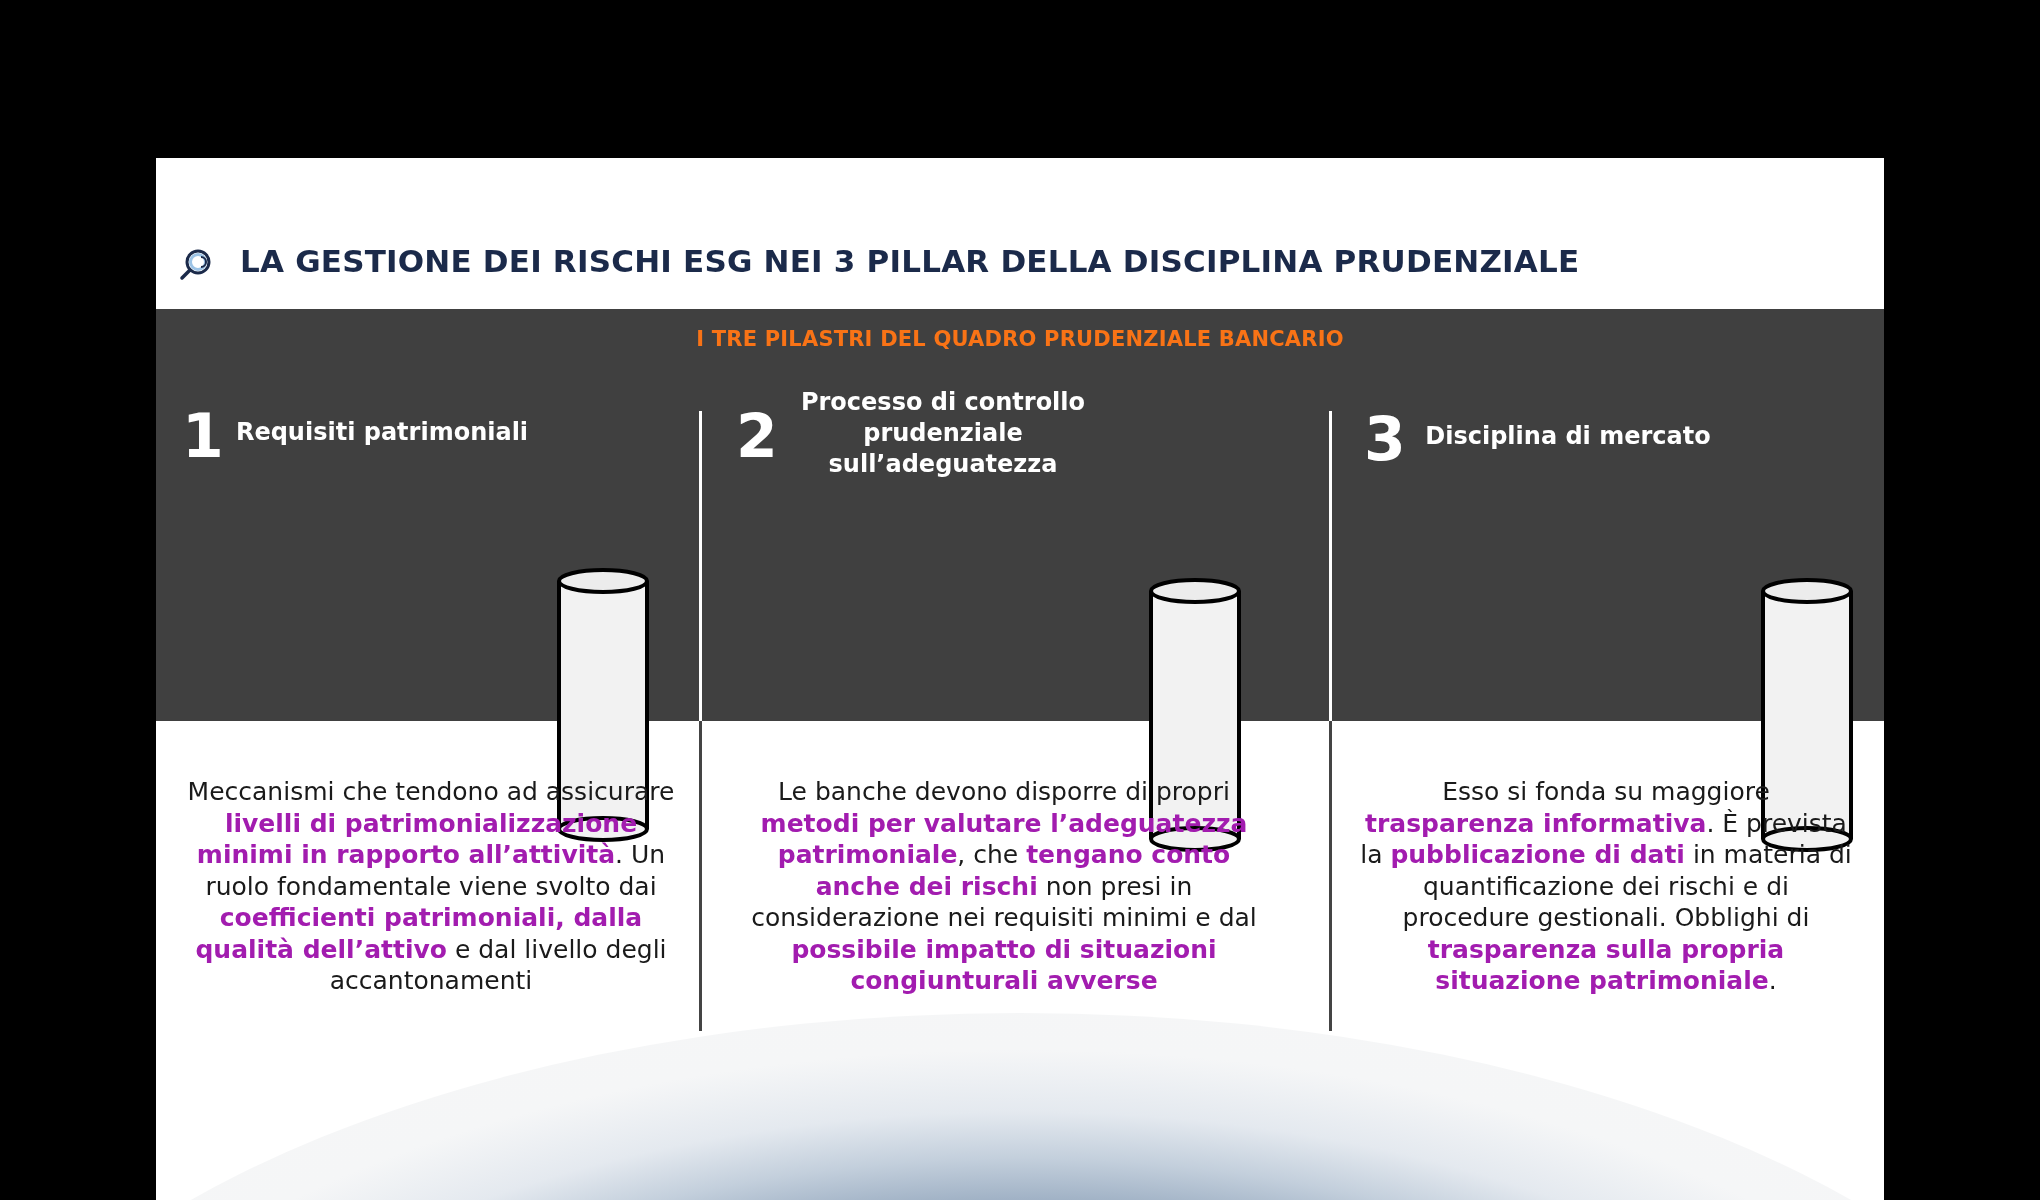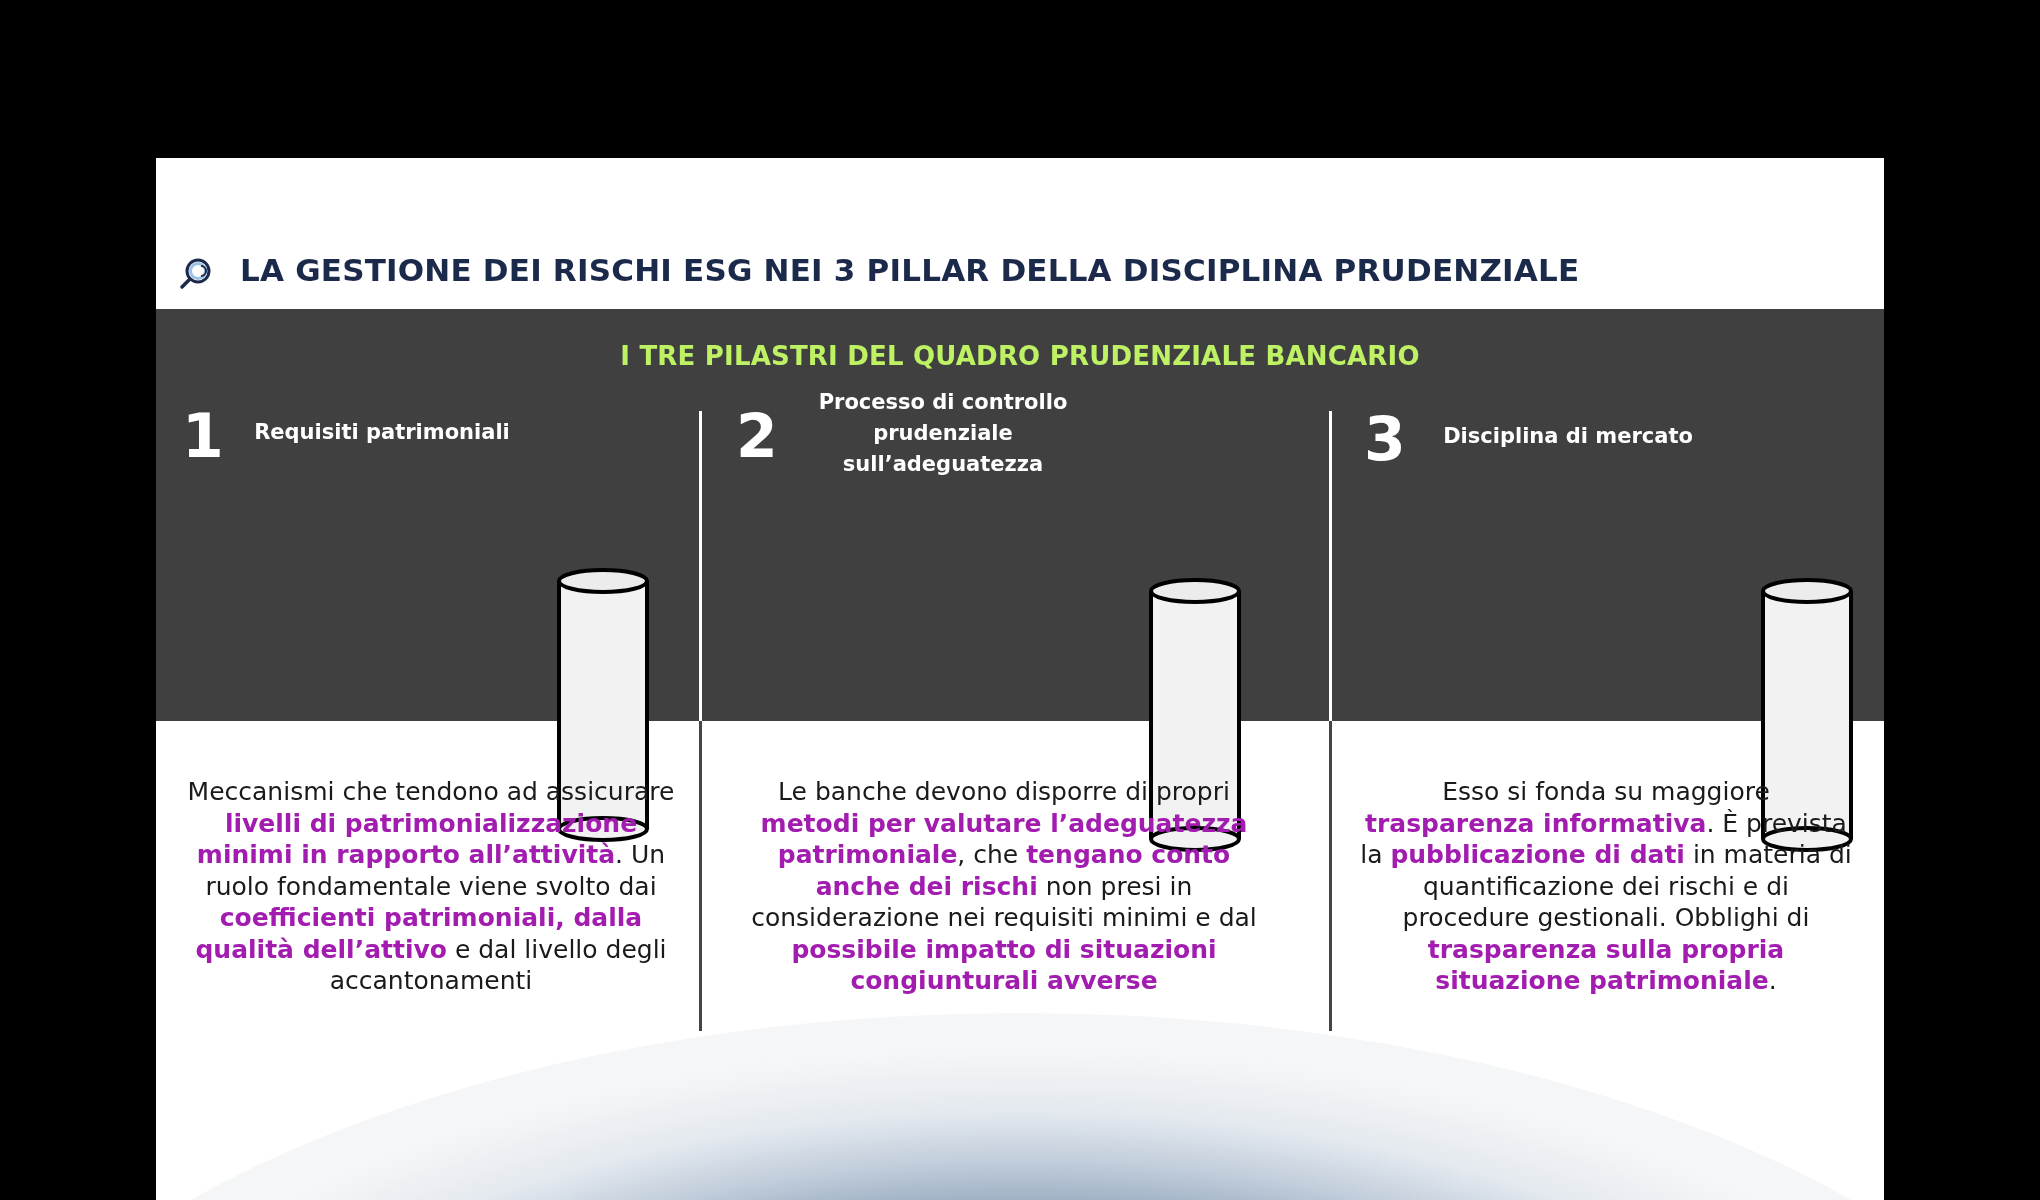--- a/index.html
+++ b/index.html
@@ -1,29 +1,29 @@
 <!DOCTYPE html>
 <html><head>
 <meta charset="utf-8">
 <style>
   html, body { margin:0; padding:0; }
   body { width:2040px; height:1200px; background:#000; position:relative; overflow:hidden;
          font-family:"DejaVu Sans", sans-serif; }
   .slide { position:absolute; left:156px; top:158px; width:1728px; height:1042px; background:#fff; overflow:hidden; }
-  .title-row { position:absolute; left:0; top:16px; width:1728px; height:151px;border-radius:17px; }
+  .title-row { position:absolute; left:0; top:7px; width:1728px; height:151px;border-radius:17px; }
   .title-icon { position:absolute; left:22px; top:82px; width:36px; height:36px; }
   .title { position:absolute; left:84px; top:78px; font-size:31px; font-weight:bold; color:#1b2a4a;
            letter-spacing:0.2px; white-space:nowrap; }
   .band { position:absolute; left:0; top:151px; width:1728px; height:412px; background:#404040; }
-  .band-title { position:absolute; left:0; top:32px; width:100%; text-align:center; color:#bef264;
-                font-size:26px; font-weight:bold; letter-spacing:0.2px; }
+  .band-title { position:absolute; left:0; top:18px; width:100%; text-align:center; color:#f97316;
+                font-size:21px; font-weight:bold; letter-spacing:0.2px; }
   .divider { position:absolute; width:3px; background:#fff; }
   .divider-low { position:absolute; width:3px; background:#444; }
   .pillar-num { position:absolute; color:#fff; font-weight:bold; font-size:60px; line-height:60px; }
-  .pillar-label { position:absolute; color:#fff; font-weight:bold; font-size:21px; line-height:31px; text-align:center; }
+  .pillar-label { position:absolute; color:#fff; font-weight:bold; font-size:24px; line-height:31px; text-align:center; }
   .cyl { position:absolute; }
   .body-text { position:absolute; text-align:center; color:#1a1a1a; font-size:25px; line-height:31.5px; }
   .body-text b { font-weight:bold; color:#a21caf; }
   .arc { position:absolute; left:-240px; top:855px; width:2210px; height:1100px; border-radius:50%;
          background: radial-gradient(ellipse at 50% 50%, #1f3b63 0%, #2e4d75 20%, #5b7694 34%, #8fa3ba 44%, #c3cfdc 52%, #e4e9ef 58%, #f5f6f7 66%, #f7f7f7 100%); }
 </style>
 </head>
 <body>
 
 <div class="slide">

